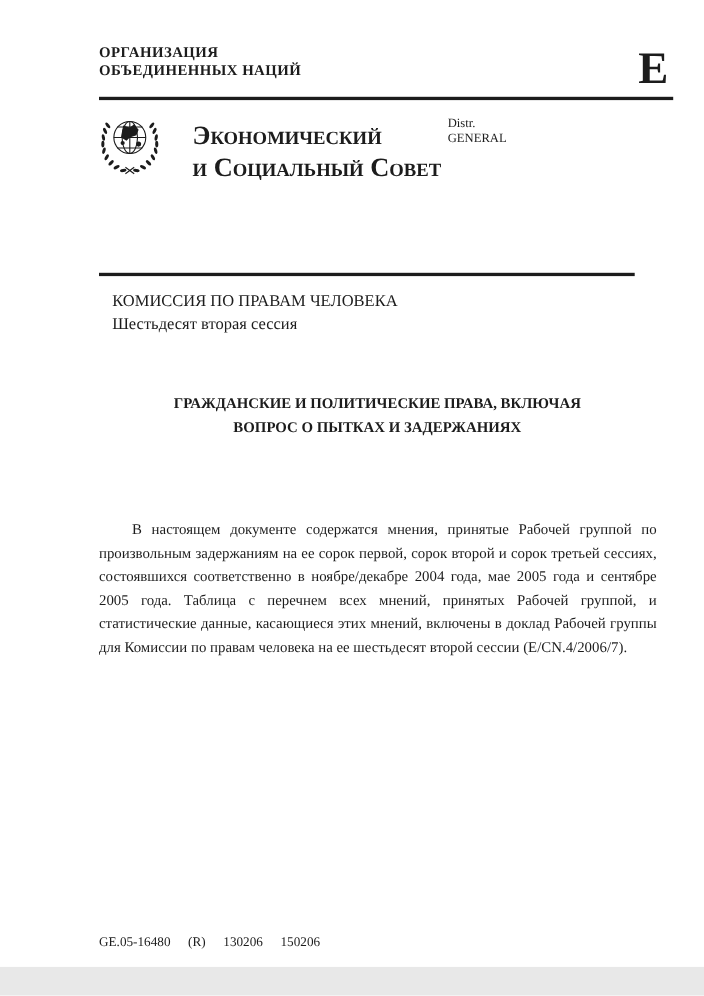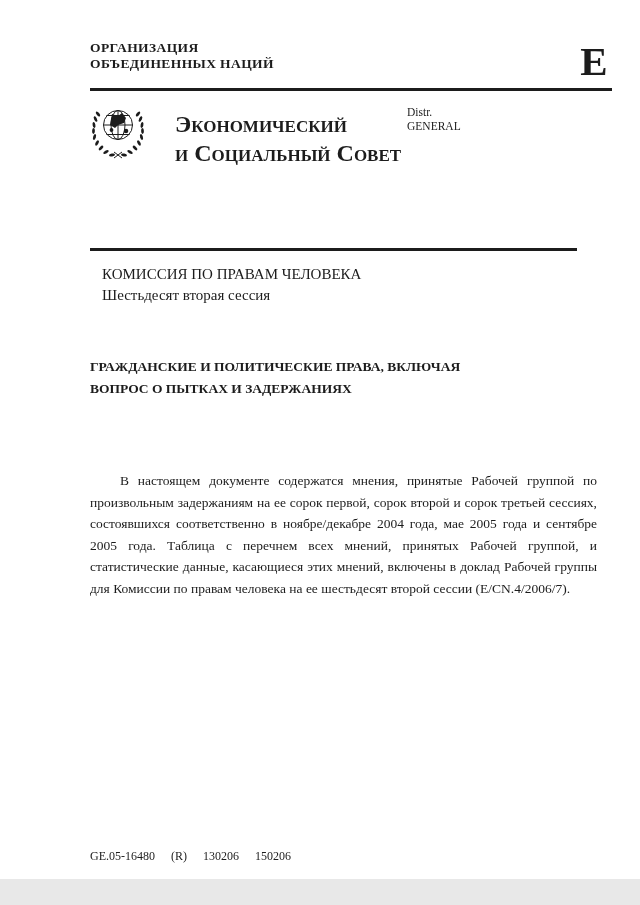--- a/index.html
+++ b/index.html
@@ -43,21 +43,21 @@
   .orig-label { margin-right:10px; }
   .orig-lang2 { padding-left:70px; }
 
   .session-block {
     position:absolute; left:102px; top:264px;
     font-size:15px; line-height:20.5px;
   }
 
   .title-block {
     position:absolute; left:90px; top:356px; width:506px;
-    text-align:left; font-weight:bold;
+    text-align:center; font-weight:bold;
     font-size:13.5px; line-height:22px;
   }
   .subtitle { margin-top:10px; font-size:13px; }
 
   .body-par {
     position:absolute; left:90px; top:470px; width:507px;
     font-size:13.5px; line-height:21.5px;
     text-align:justify; text-indent:30px;
   }
 

